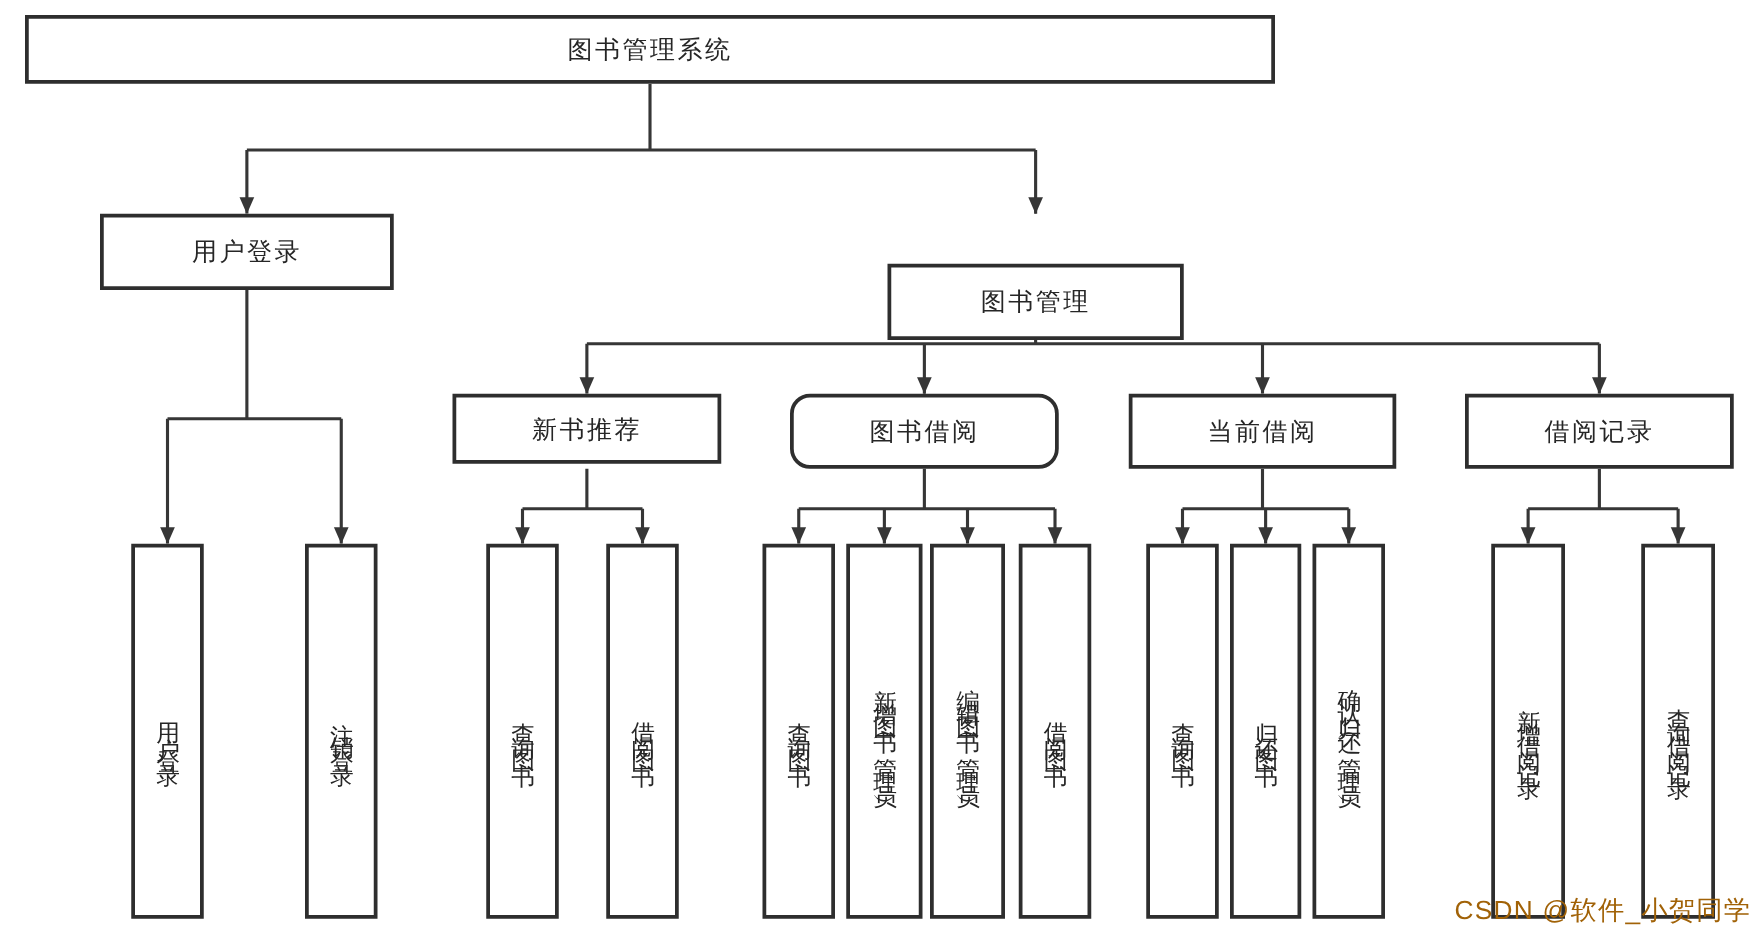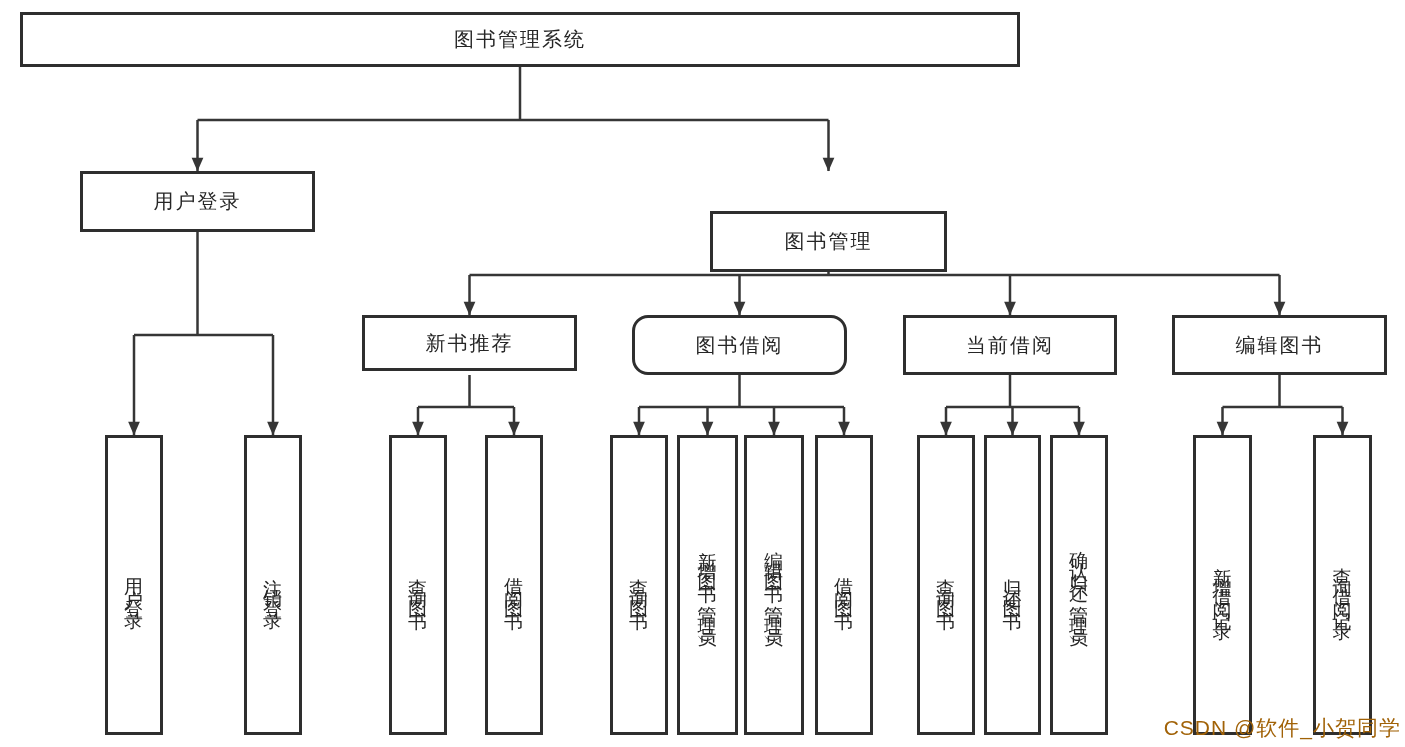--- a/index.html
+++ b/index.html
@@ -130,21 +130,21 @@
   <div class="node h" style="left:362px; top:315px; width:215px; height:56px;">
     <span>新书推荐</span>
   </div>
   <div class="node h" style="left:632px; top:315px; width:215px; height:60px;border-radius:16px;">
     <span>图书借阅</span>
   </div>
   <div class="node h" style="left:903px; top:315px; width:214px; height:60px;">
     <span>当前借阅</span>
   </div>
   <div class="node h" style="left:1172px; top:315px; width:215px; height:60px;">
-    <span>编辑图书</span>
+    <span>借阅记录</span>
   </div>
 
   <div class="node v" style="left:105px; width:58px;">
     <span class="vtext">用户登录</span>
   </div>
   <div class="node v" style="left:244px; width:58px;">
     <span class="vtext">注销登录</span>
   </div>
 
   <div class="node v" style="left:389px; width:58px;">

